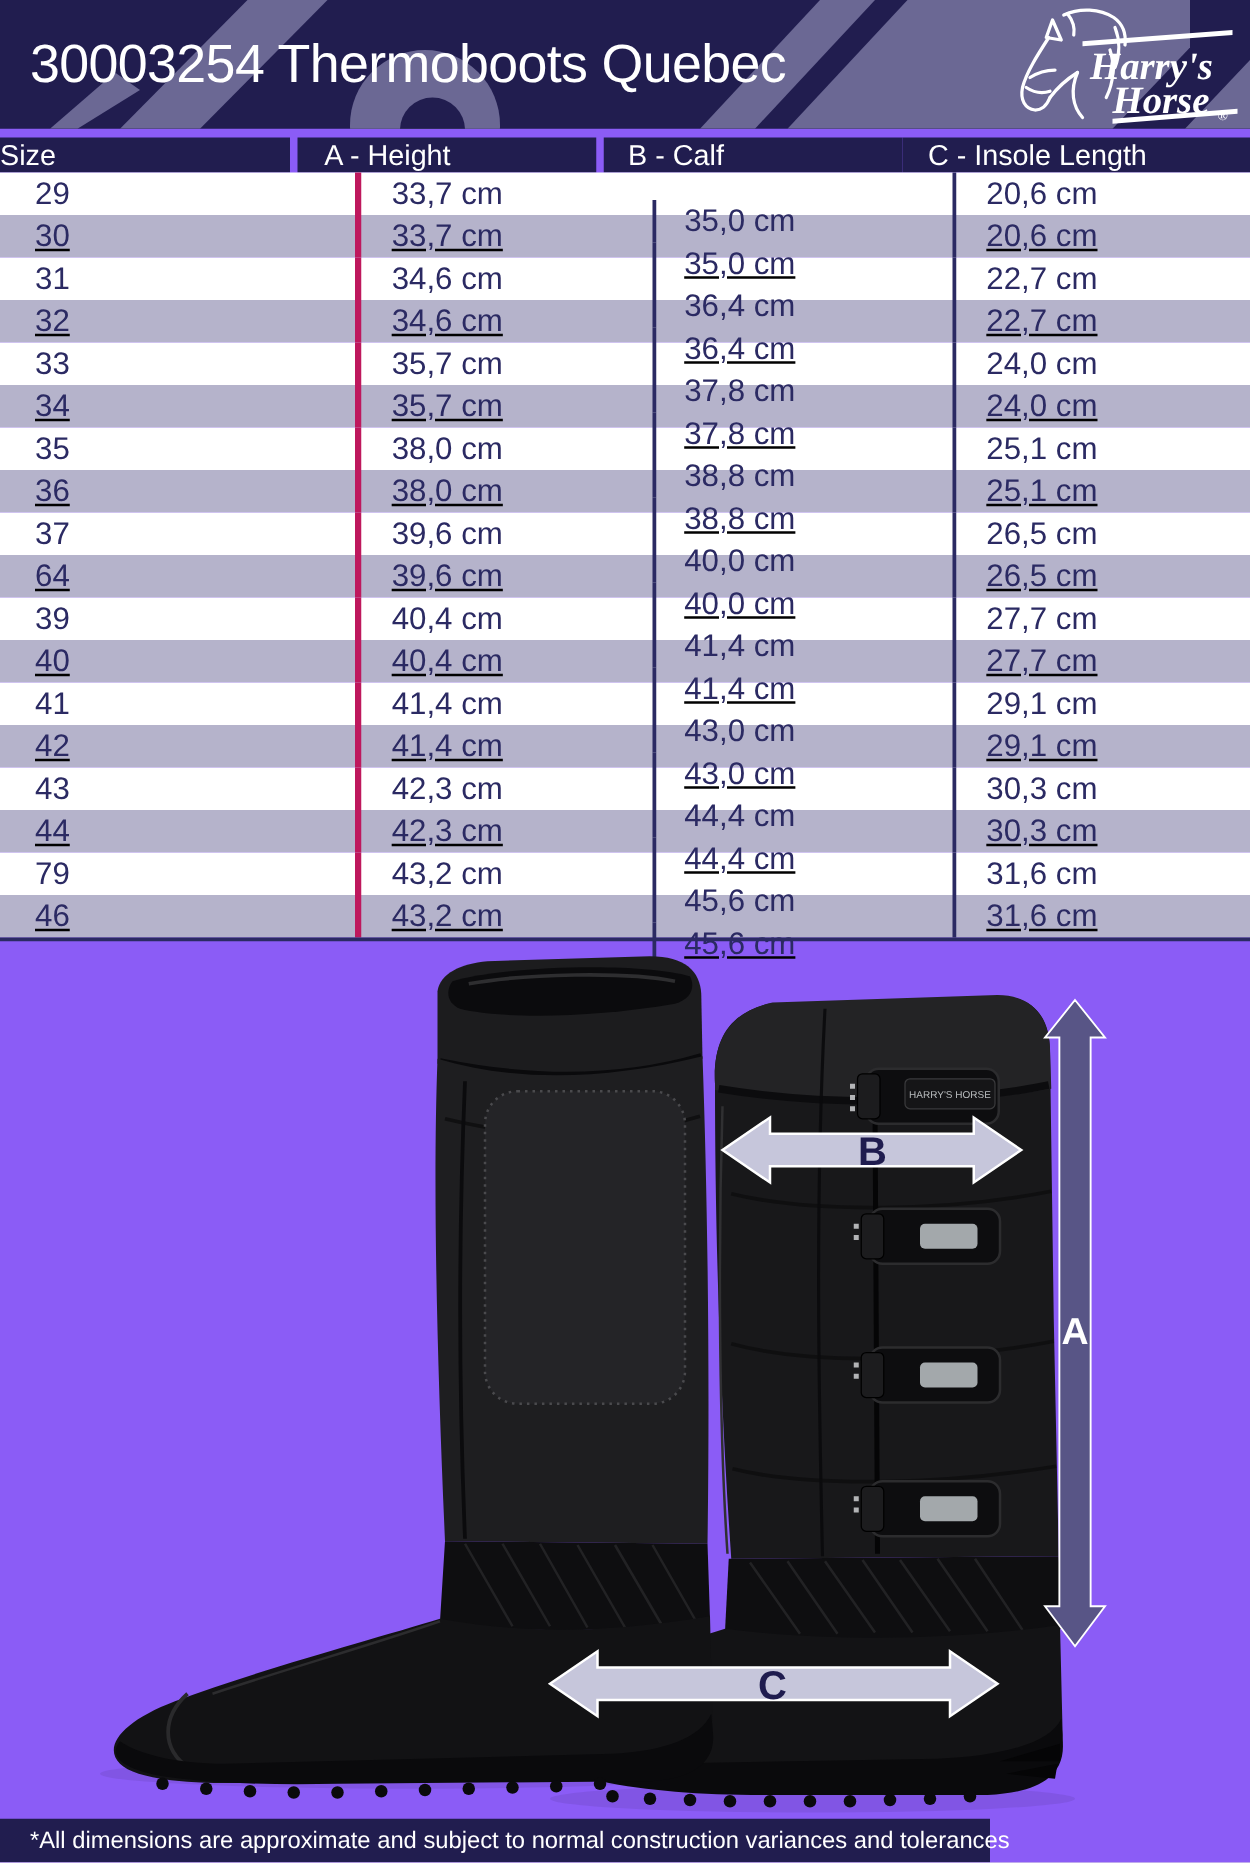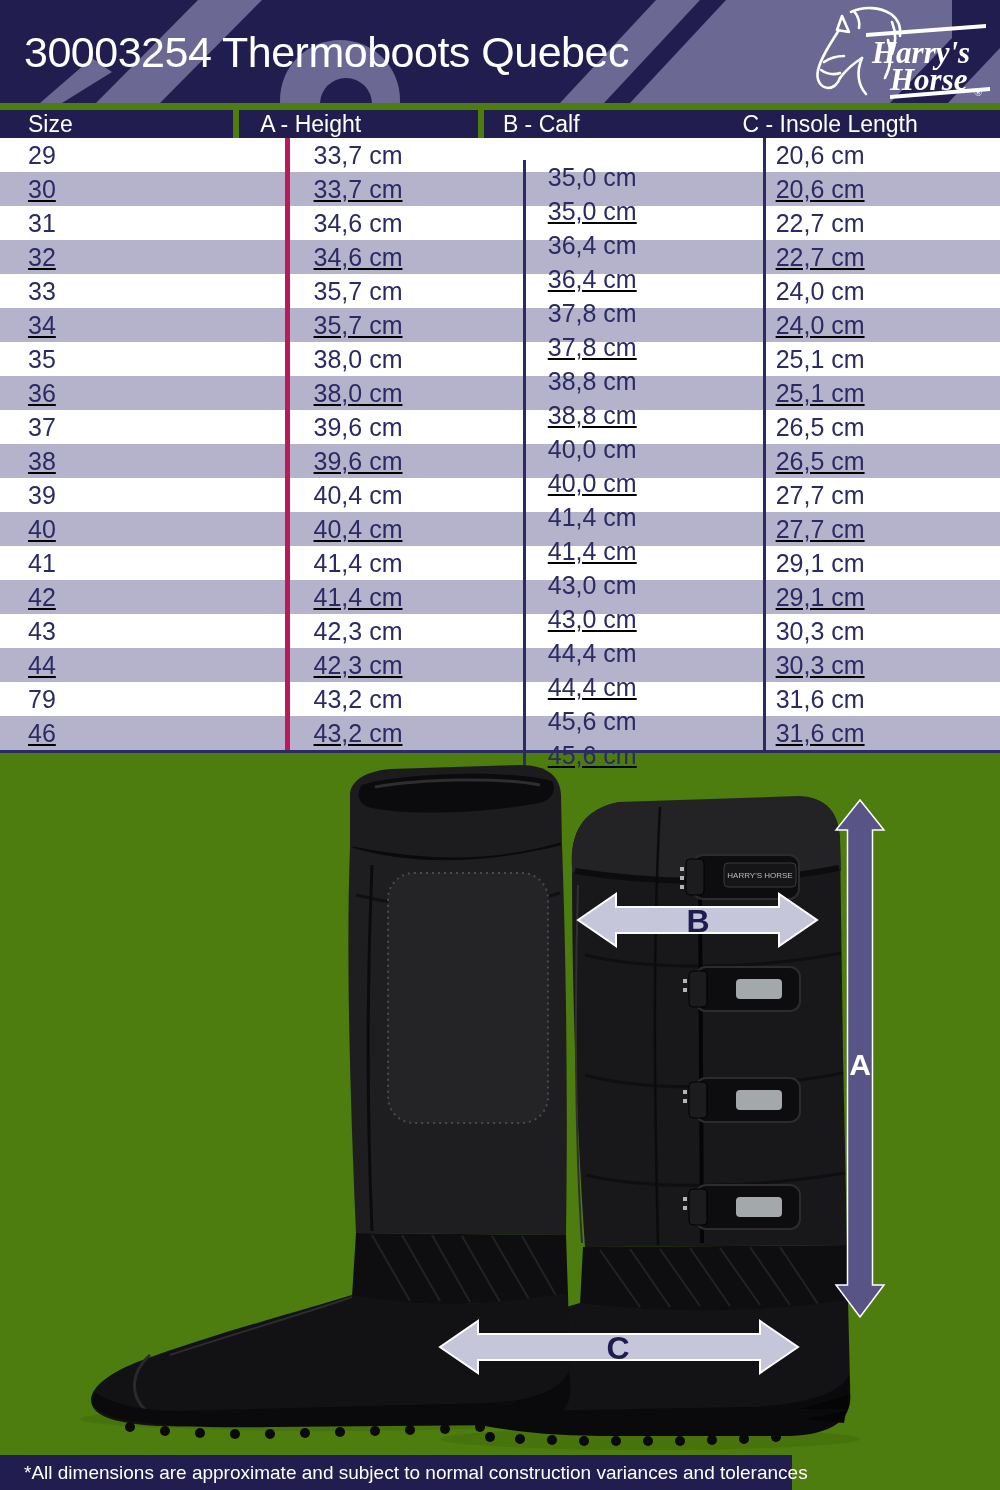--- a/index.html
+++ b/index.html
@@ -1,45 +1,45 @@
 <!DOCTYPE html>
 <html><head>
 <meta charset="utf-8">
 <style>
   html,body{margin:0;padding:0;background:#e8e8e8;}
   .page{
-    position:relative;width:1000px;height:1490px;background:#4d7c0f;
+    position:relative;width:1000px;height:1490px;background:#8b5cf6;
     font-family:"Liberation Sans",sans-serif;overflow:hidden;margin:0 auto;
   }
   
   .title-bar{position:absolute;top:0;left:0;width:1000px;height:103px;background:#211d4f;overflow:hidden;}
   .title-bar svg.wm{position:absolute;top:0;left:0;}
   .page-title{
     position:absolute;left:24px;top:50%;transform:translateY(-50%);
     color:#ffffff;font-size:43px;font-weight:400;white-space:nowrap;letter-spacing:-0.5px;
   }
   .logo{position:absolute;top:0;right:8px;width:188px;height:103px;}
   
   .table-header{position:absolute;top:110px;left:0;width:1000px;height:28px;display:flex;}
   .th{
     background:#211d4f;color:#ffffff;font-size:23px;line-height:28px;
     box-sizing:border-box;height:28px;
   }
-  .th.h1{width:240px;padding-left:28px;margin-right:6px;}
+  .th.h1{width:240px;margin-right:6px;}
   .th.h2{width:246px;padding-left:21px;margin-right:6px;}
   .th.h3{width:246px;padding-left:19px;margin-right:0;}
   .th.h4{width:286px;padding-left:20px;}
   .table-body{position:absolute;top:138px;left:0;width:1000px;}
   .trow{display:flex;height:34px;background:#ffffff;}
   .trow.alt{background:#b5b3cb;text-decoration:underline;}
   .tcell{box-sizing:border-box;height:34px;line-height:34px;font-size:25px;color:#2b2a63;}
   .tcell.c1{width:299px;padding-left:28px;}
   .tcell.c2{width:250px;padding-left:24px;border-left:5px solid #be185d;}
   .tcell.c3{width:252px;padding-left:22px;border-left:3px solid #2b2a63;margin-top:22px;}
-  .tcell.c4{width:250px;padding-left:10px;border-left:3px solid #2b2a63;}
+  .tcell.c4{width:250px;padding-left:24px;border-left:3px solid #2b2a63;}
   .table-bottom-line{position:absolute;top:750px;left:0;width:1000px;height:3px;background:#2b2a63;}
   
   .boots-figure{position:absolute;top:755px;left:0;width:1000px;height:700px;}
   
   .footer-bar{
     position:absolute;left:0;bottom:0;width:792px;height:35px;background:#211d4f;
     color:#ffffff;font-size:19px;line-height:35px;box-sizing:border-box;padding-left:24px;white-space:nowrap;
   }
 </style>
 </head>
@@ -138,21 +138,21 @@
         <div class="tcell c3">38,8 cm</div>
         <div class="tcell c4">25,1 cm</div>
       </div>
       <div class="trow">
         <div class="tcell c1">37</div>
         <div class="tcell c2">39,6 cm</div>
         <div class="tcell c3">40,0 cm</div>
         <div class="tcell c4">26,5 cm</div>
       </div>
       <div class="trow alt">
-        <div class="tcell c1">38</div>
+        <div class="tcell c1">64</div>
         <div class="tcell c2">39,6 cm</div>
         <div class="tcell c3">40,0 cm</div>
         <div class="tcell c4">26,5 cm</div>
       </div>
       <div class="trow">
         <div class="tcell c1">39</div>
         <div class="tcell c2">40,4 cm</div>
         <div class="tcell c3">41,4 cm</div>
         <div class="tcell c4">27,7 cm</div>
       </div>

